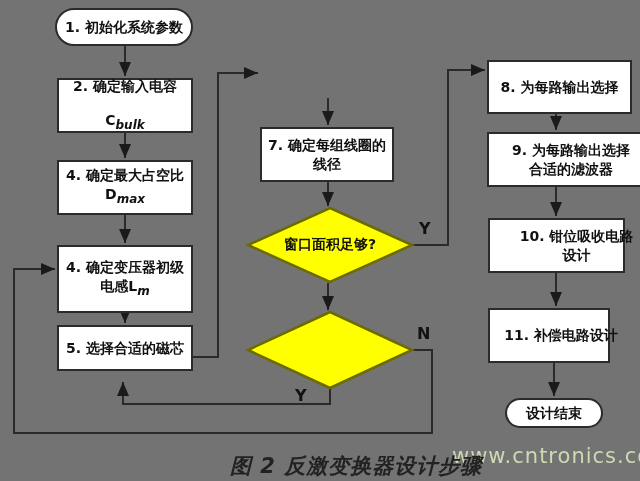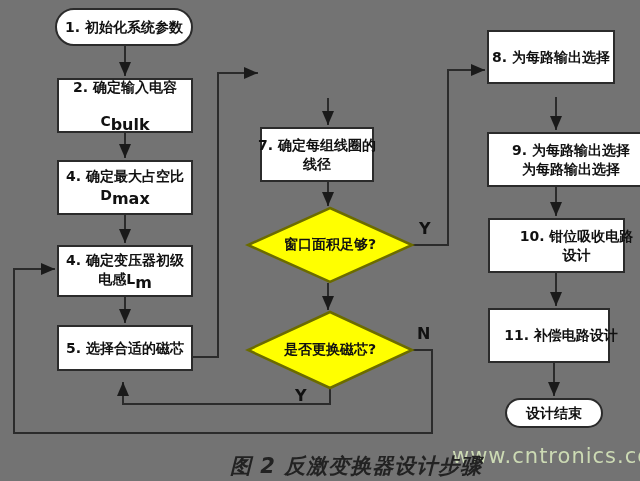--- a/index.html
+++ b/index.html
@@ -16,30 +16,30 @@
   body{font-family:"DejaVu Sans","Liberation Sans",sans-serif;}
   .stage{position:relative;width:640px;height:481px;background:#737373;overflow:hidden;}
   .wires{position:absolute;left:0;top:0;z-index:1;}
   .node{
     position:absolute;z-index:2;background:#ffffff;
     border:2px solid var(--box-border);
     display:flex;flex-direction:column;justify-content:center;align-items:center;
     font-weight:bold;font-size:14px;line-height:19px;color:var(--text);
     text-align:center;white-space:nowrap;
   }
-  .node sub{font-size:16px;font-weight:bold;}
+  .node sub{font-size:12px;font-weight:bold;font-style:italic;}
   .terminal{border-radius:22px;}
   .n-start{left:55px;top:8px;width:138px;height:38px;}
   .n-s2{left:57px;top:78px;width:136px;height:55px;gap:15px;}
   .n-s3{left:57px;top:160px;width:136px;height:55px;}
-  .n-s4{left:57px;top:245px;width:136px;height:52px;}
+  .n-s4{left:57px;top:245px;width:136px;height:68px;}
   .n-s5{left:57px;top:325px;width:136px;height:46px;}
   .n-s6{left:260px;top:43px;width:133px;height:55px;}
-  .n-s7{left:260px;top:127px;width:114px;height:55px;}
-  .n-s8{left:487px;top:30px;width:128px;height:54px;gap:12px;}
+  .n-s7{left:260px;top:127px;width:134px;height:55px;}
+  .n-s8{left:487px;top:60px;width:145px;height:54px;gap:12px;}
   .n-s9{left:487px;top:132px;width:168px;height:55px;}
   .n-s10{left:488px;top:218px;width:137px;height:55px;padding-left:40px;}
   .n-s11{left:488px;top:308px;width:122px;height:55px;padding-left:24px;}
   .n-end{left:505px;top:398px;width:98px;height:30px;border-radius:16px;text-align:right;}
   .diamond-label{
     position:absolute;z-index:3;background:transparent;border:none;
     font-weight:bold;font-size:14px;color:var(--text);text-align:center;white-space:nowrap;
   }
   .d1-label{left:250px;top:236px;width:160px;}
   .d2-label{left:250px;top:341px;width:160px;}
@@ -115,29 +115,28 @@
     <span>5. 选择合适的磁芯</span>
   </div>
 
 
   <div class="node n-s7">
     <div>7. 确定每组线圈的</div>
     <div>线径</div>
   </div>
 
   <div class="diamond-label d1-label">窗口面积足够?</div>
-  <div class="diamond-label d2-label">是否更换磁芯?</div>
 
   <div class="node n-s8">
     <div>8. 为每路输出选择</div>
   </div>
 
   <div class="node n-s9">
     <div>9. 为每路输出选择</div>
-    <div>为每路输出选择</div>
+    <div>合适的滤波器</div>
   </div>
 
   <div class="node n-s10">
     <div>10. 钳位吸收电路</div>
     <div>设计</div>
   </div>
 
   <div class="node n-s11">
     <span>11. 补偿电路设计</span>
   </div>

